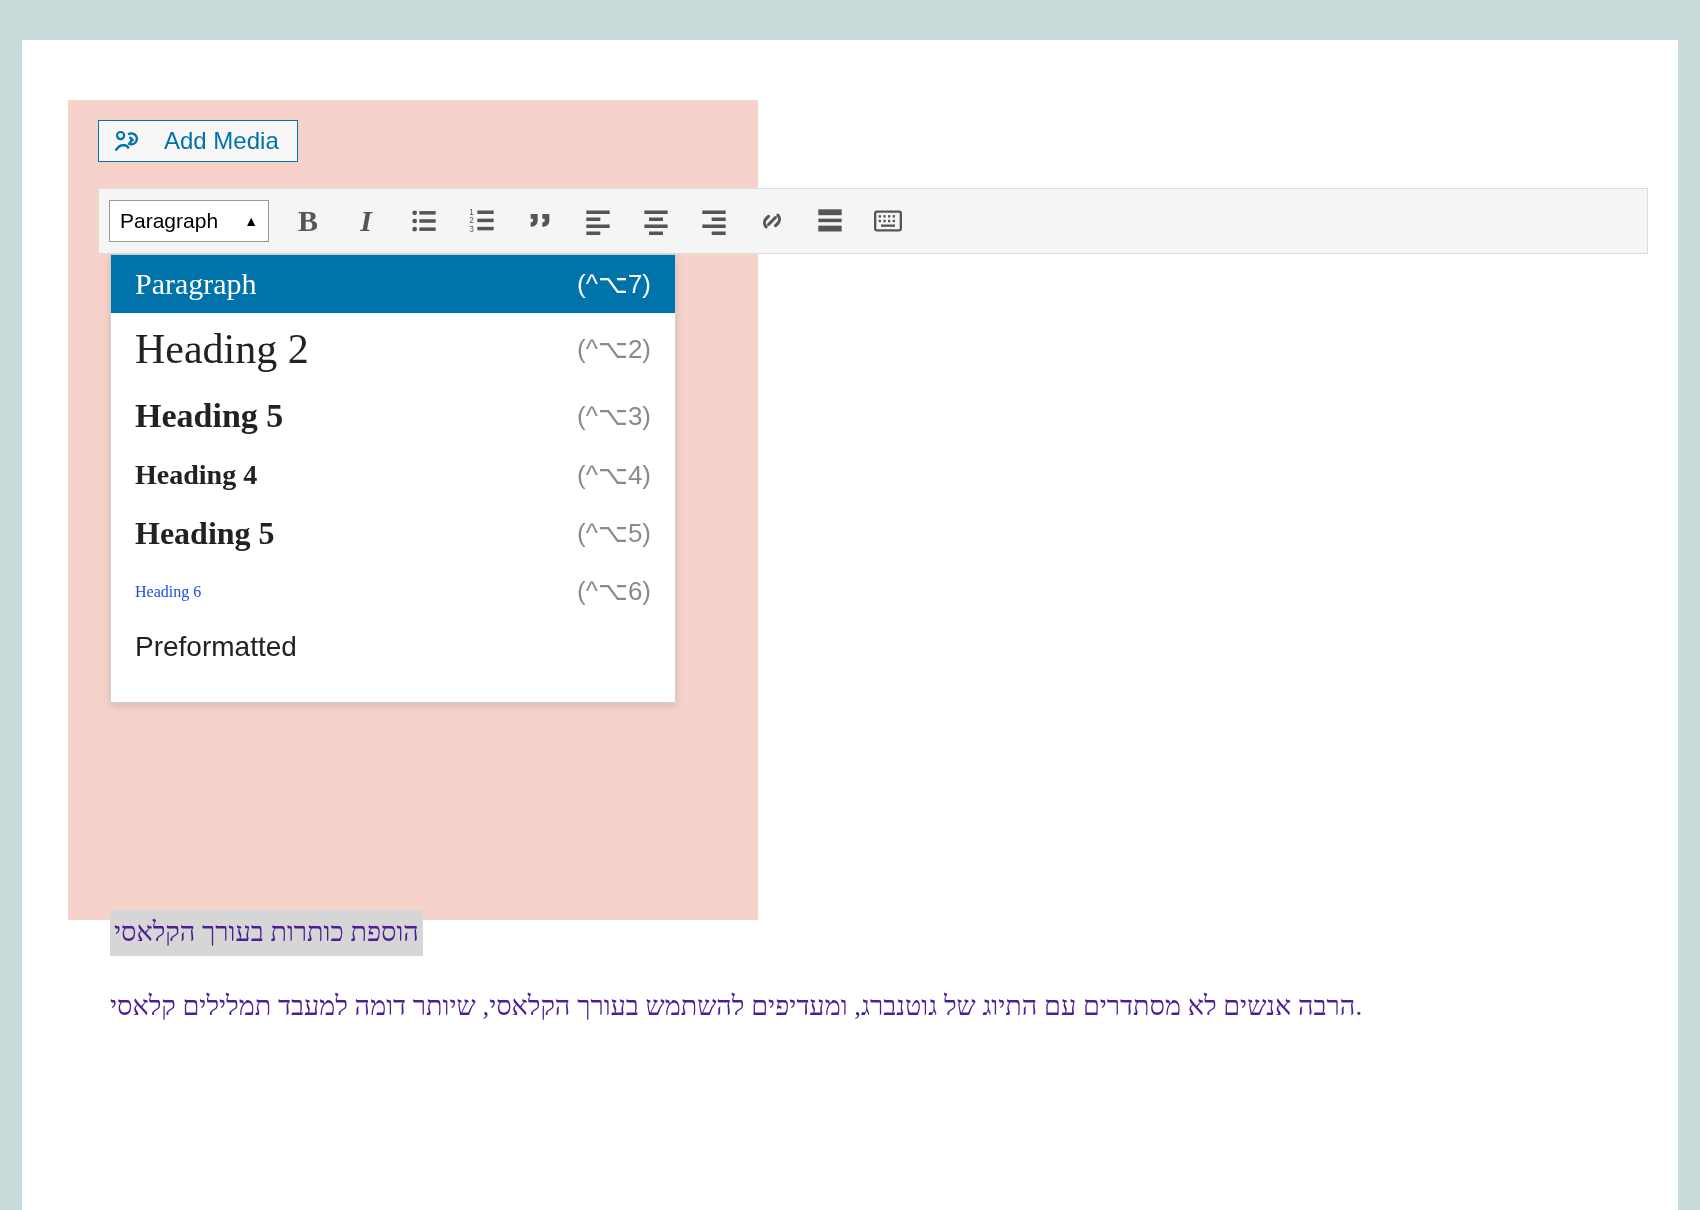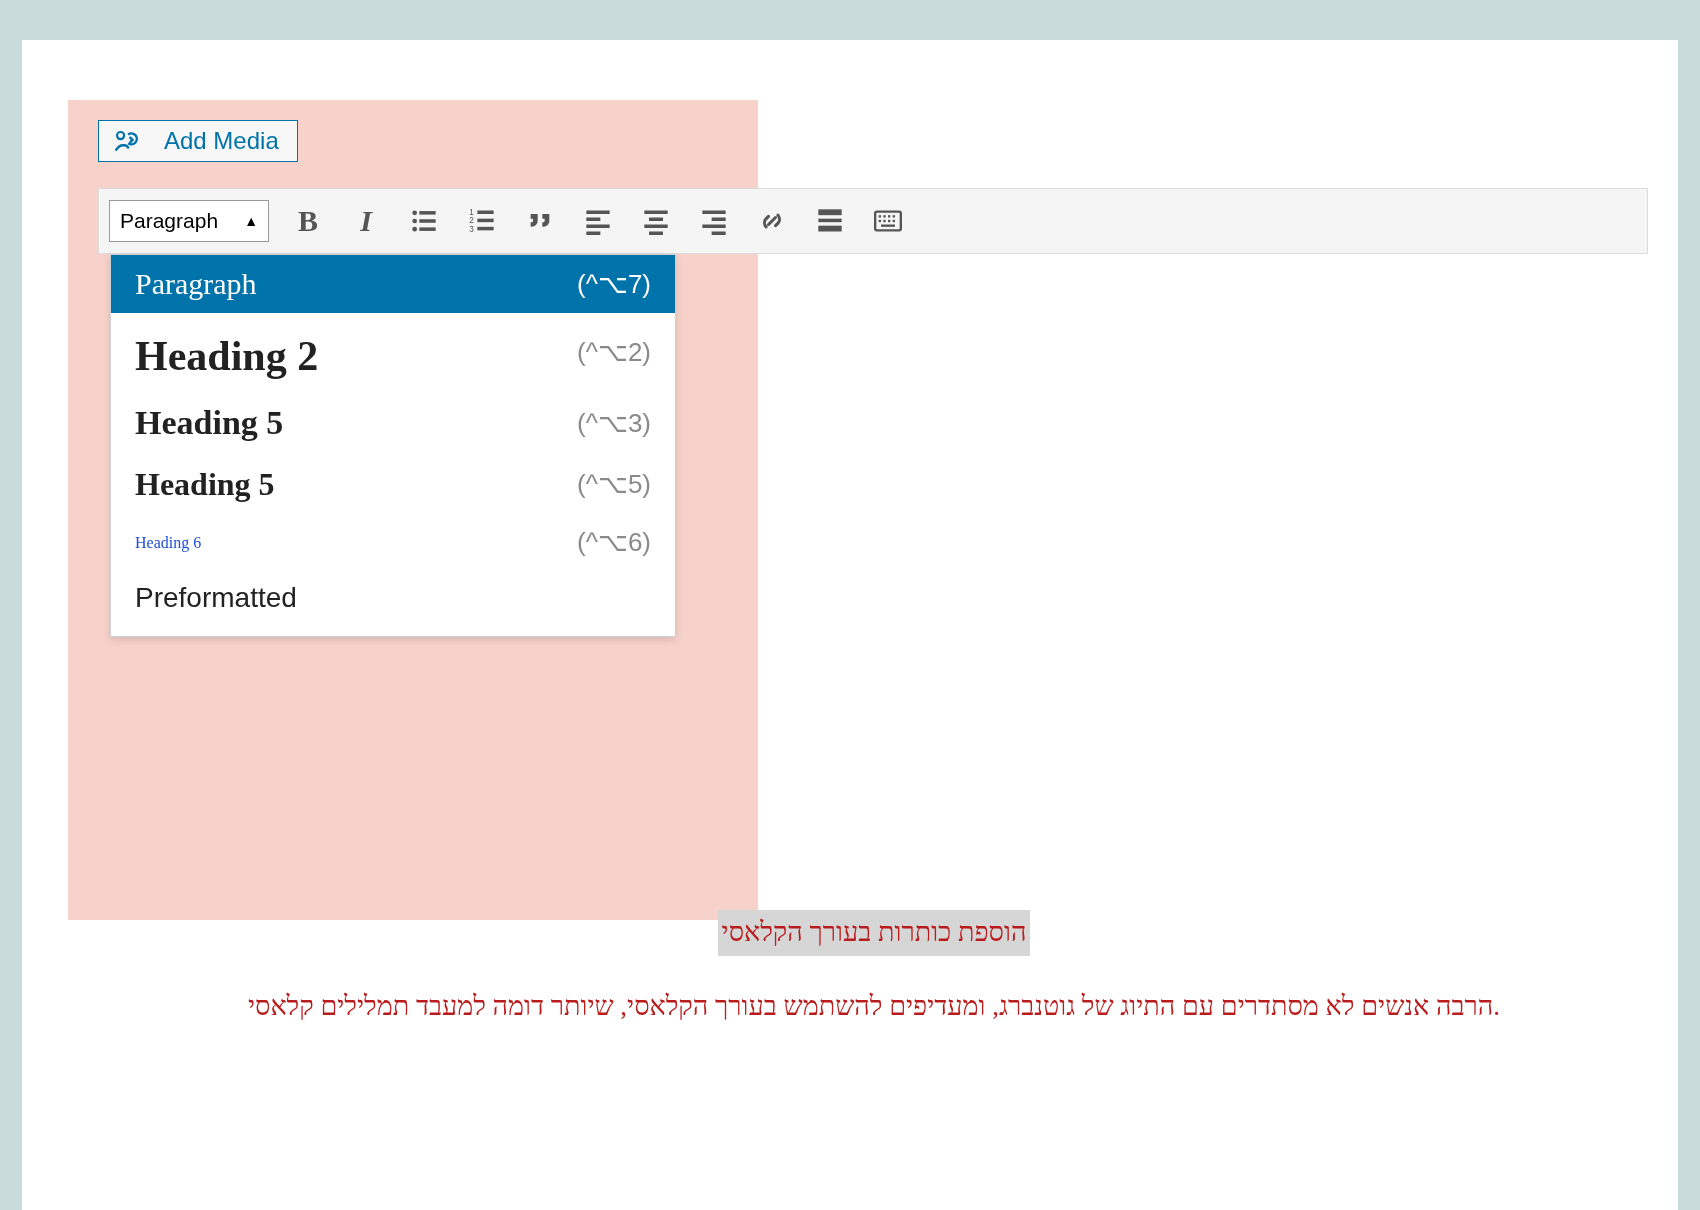--- a/index.html
+++ b/index.html
@@ -105,40 +105,40 @@
     align-items: center;
     justify-content: space-between;
     padding: 12px 24px 12px 24px;
     cursor: pointer;
   }
   .dd-item .shortcut { color: #8a8a8a; font-size: 26px; font-family: -apple-system, Arial, sans-serif; }
   .dd-item.selected { background: #0073aa; color: #ffffff; }
   .dd-item.selected .shortcut { color: #ffffff; }
   .dd-item.selected .lbl { font-family: Georgia, "Times New Roman", serif; font-size: 30px; }
   .dd-item.h1 .lbl { font-family: Georgia, serif; font-weight: 800; font-size: 52px; color: #222; }
-  .dd-item.h2 .lbl { font-family: Georgia, serif; font-weight: 700; font-size: 42px; color: #222; margin-top: 7px; }
+  .dd-item.h2 .lbl { font-family: Georgia, serif; font-weight: 400; font-size: 42px; color: #222; }
   .dd-item.h3 .lbl { font-family: Georgia, serif; font-weight: 800; font-size: 34px; color: #222; }
   .dd-item.h4 .lbl { font-family: Georgia, serif; font-weight: 800; font-size: 28px; color: #222; }
   .dd-item.h5 .lbl { font-family: Georgia, serif; font-weight: 800; font-size: 32px; color: #222; }
   .dd-item.h6 .lbl { font-family: Georgia, serif; font-weight: 400; font-size: 16px; color: #1d4ed8; }
   .dd-item.pre .lbl { font-family: -apple-system, Arial, sans-serif; font-size: 28px; color: #222; }
-  .dd-item.pre { padding-bottom: 22px; }
+  .dd-item.pre { padding-bottom: 39px; }
 
   
   .content {
     position: absolute;
     top: 870px;
     left: 88px;
     right: 40px;
     font-family: Georgia, "Times New Roman", serif;
     font-size: 27px;
     line-height: 1.55;
-    color: #b91c1c;
+    color: #4c1d95;
     direction: rtl;
-    text-align: center;
+    text-align: left;
   }
   .caption {
     background: #d6d6d6;
     display: inline-block;
     padding: 2px 4px;
     margin-bottom: 30px;
   }
   .content p { margin-bottom: 30px; unicode-bidi: plaintext; }
 </style>
 </head>
@@ -255,20 +255,24 @@
         <span class="shortcut">(^⌥7)</span>
       </div>
       <div class="dd-item h2">
         <span class="lbl">Heading 2</span>
         <span class="shortcut">(^⌥2)</span>
       </div>
       <div class="dd-item h3">
         <span class="lbl">Heading 5</span>
         <span class="shortcut">(^⌥3)</span>
       </div>
+      <div class="dd-item h4">
+        <span class="lbl">Heading 4</span>
+        <span class="shortcut">(^⌥4)</span>
+      </div>
       <div class="dd-item h5">
         <span class="lbl">Heading 5</span>
         <span class="shortcut">(^⌥5)</span>
       </div>
       <div class="dd-item h6">
         <span class="lbl">Heading 6</span>
         <span class="shortcut">(^⌥6)</span>
       </div>
       <div class="dd-item pre">
         <span class="lbl">Preformatted</span>

